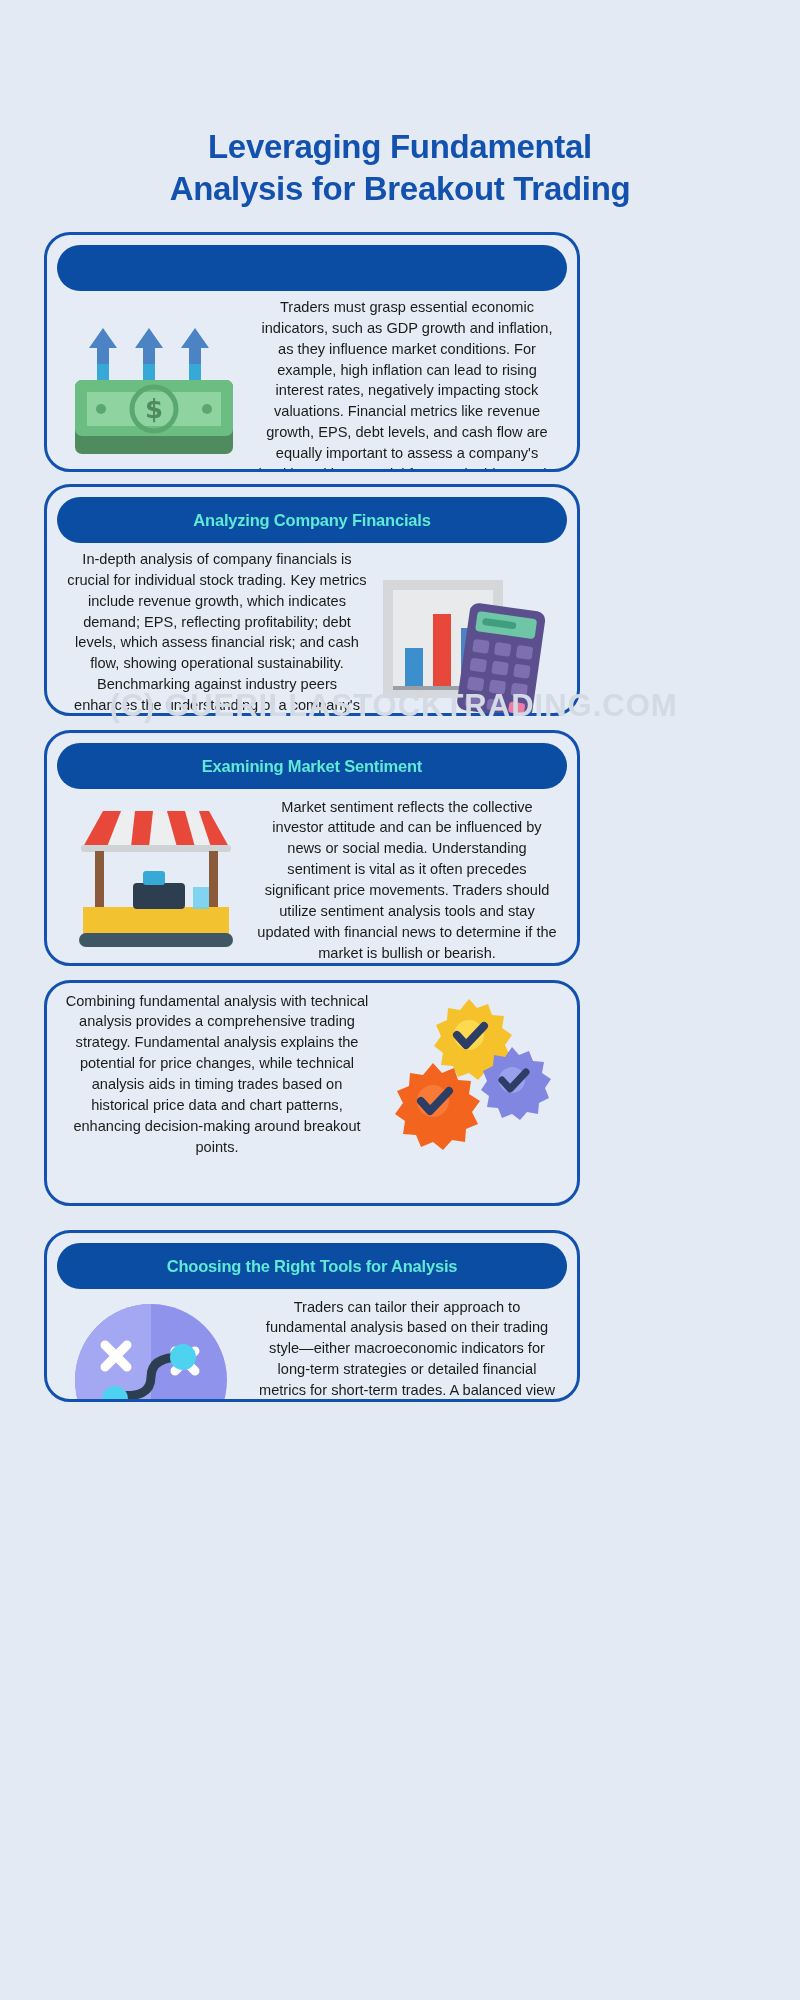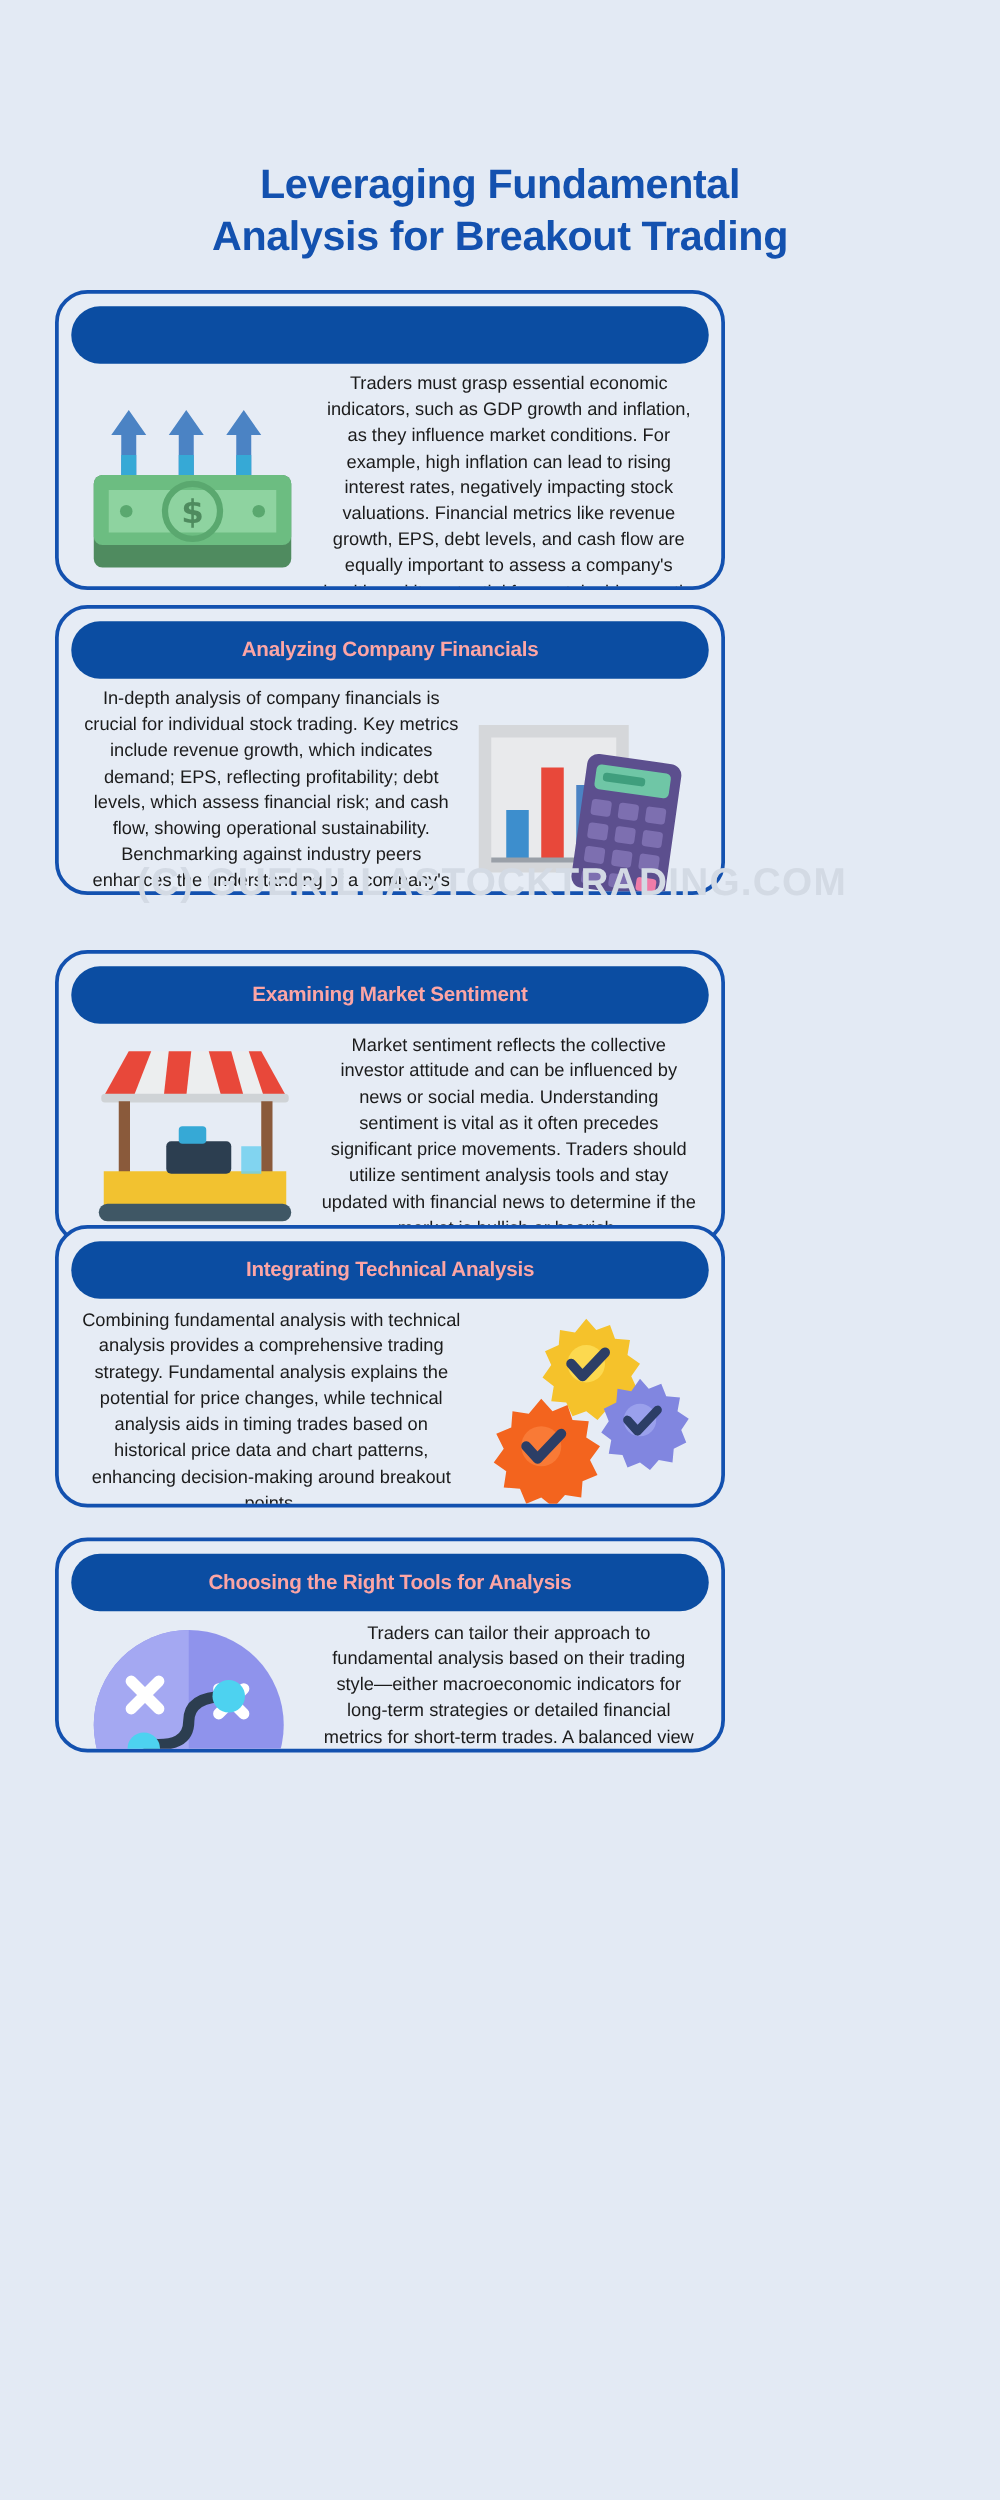--- a/index.html
+++ b/index.html
@@ -47,21 +47,21 @@
     height:46px;
     margin:10px 10px 0 10px;
     background:#0b4da2;
     border-radius:23px;
     display:flex;align-items:center;justify-content:center;
     position:relative;z-index:4;
   }
   .card-header-title{
     font-family:"Liberation Sans",sans-serif;
     font-weight:bold;font-size:16.5px;
-    color:#fca5a5;letter-spacing:-0.2px;
+    color:#5eead4;letter-spacing:-0.2px;
     text-align:left;
   }
   .card-body{
     display:flex;align-items:center;
     padding:6px 12px 10px 12px;
     position:relative;z-index:4;
   }
   .card-body.reverse{flex-direction:row-reverse;}
   .card-text{
     flex:1;
@@ -148,21 +148,21 @@
               <rect x="30" y="93" width="16" height="11" rx="3"></rect>
             </g>
             <rect x="52" y="93" width="16" height="11" rx="3" fill="#ef7ca8"></rect>
           </g>
         </svg>
       </div>
       <div class="card-text">In-depth analysis of company financials is crucial for individual stock trading. Key metrics include revenue growth, which indicates demand; EPS, reflecting profitability; debt levels, which assess financial risk; and cash flow, showing operational sustainability. Benchmarking against industry peers enhances the understanding of a company's competitive position.</div>
     </div>
   </div>
 
-  <div class="card" style="top:760px;height:236px;">
+  <div class="card" style="top:730px;height:236px;">
     <div class="card-header">
       <span class="card-header-title">Examining Market Sentiment</span>
     </div>
     <div class="card-body">
       <div class="card-art">
         <svg class="art-svg" viewBox="0 0 190 170" xmlns="http://www.w3.org/2000/svg">
           <path d="M24 52 L44 16 L150 16 L170 52 Z" fill="#eceeef"></path>
           <path d="M24 52 L44 16 L62 16 L48 52 Z" fill="#e8483a"></path>
           <path d="M76 16 L94 16 L90 52 L72 52 Z" fill="#e8483a"></path>
           <path d="M108 16 L126 16 L136 52 L118 52 Z" fill="#e8483a"></path>
@@ -175,23 +175,20 @@
           <rect x="74" y="88" width="52" height="26" rx="4" fill="#2c3e50"></rect>
           <rect x="84" y="76" width="22" height="14" rx="3" fill="#36a9d6"></rect>
           <rect x="134" y="92" width="16" height="22" fill="#6fd0ef" opacity="0.85"></rect>
         </svg>
       </div>
       <div class="card-text">Market sentiment reflects the collective investor attitude and can be influenced by news or social media. Understanding sentiment is vital as it often precedes significant price movements. Traders should utilize sentiment analysis tools and stay updated with financial news to determine if the market is bullish or bearish.</div>
     </div>
   </div>
 
   <div class="card" style="top:980px;height:226px;">
-    <div class="card-header">
-      <span class="card-header-title">Integrating Technical Analysis</span>
-    </div>
     <div class="card-body reverse">
       <div class="card-art">
         <svg class="art-svg" viewBox="0 0 190 170" xmlns="http://www.w3.org/2000/svg">
           <g transform="translate(58,10)">
             <path d="M36 0 l8 9 11-4 4 11 12 1 -2 12 10 7 -7 10 5 11 -11 5 -1 12 -12-2 -8 9 -9-7 -11 4 -5-11 -12-1 2-12 -9-7 7-10 -5-11 11-5 1-12 12 2 Z" fill="#f5c22b"></path>
             <circle cx="36" cy="36" r="15" fill="#fcd94f"></circle>
             <path d="M24 36 l9 10 18-19" stroke="#2c3e66" stroke-width="8" fill="none" stroke-linecap="round" stroke-linejoin="round"></path>
           </g>
           <g transform="translate(104,58)">
             <path d="M33 0 l7 8 10-4 4 10 11 1 -2 11 9 6 -6 9 4 10 -10 5 -1 11 -11-2 -7 8 -8-6 -10 4 -4-10 -11-1 2-11 -8-6 6-9 -4-10 10-5 1-11 11 2 Z" fill="#8186e0"></path>

